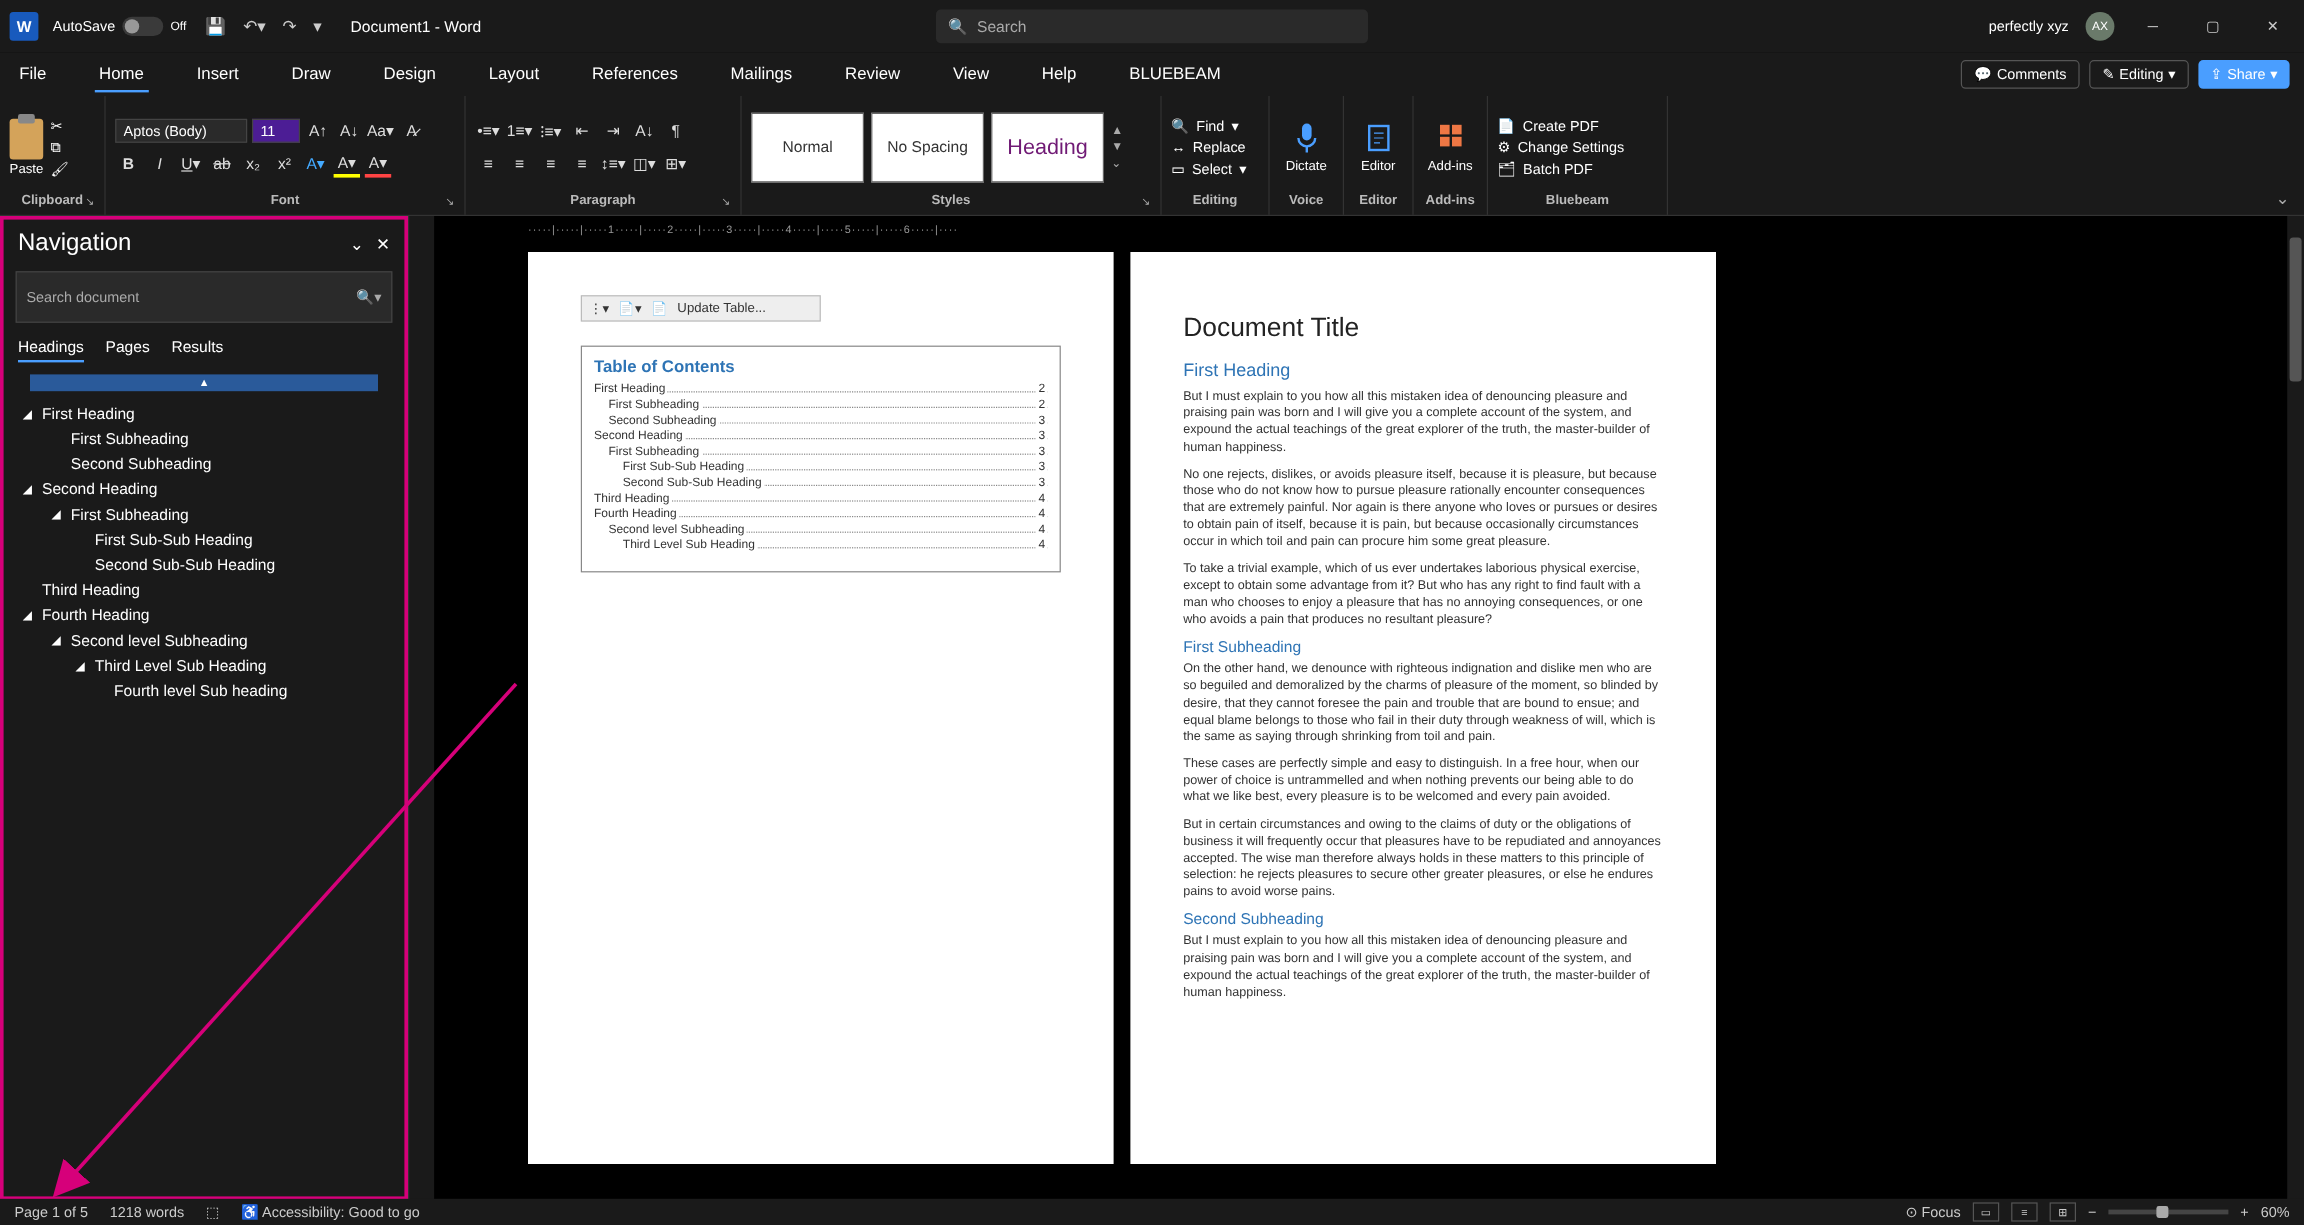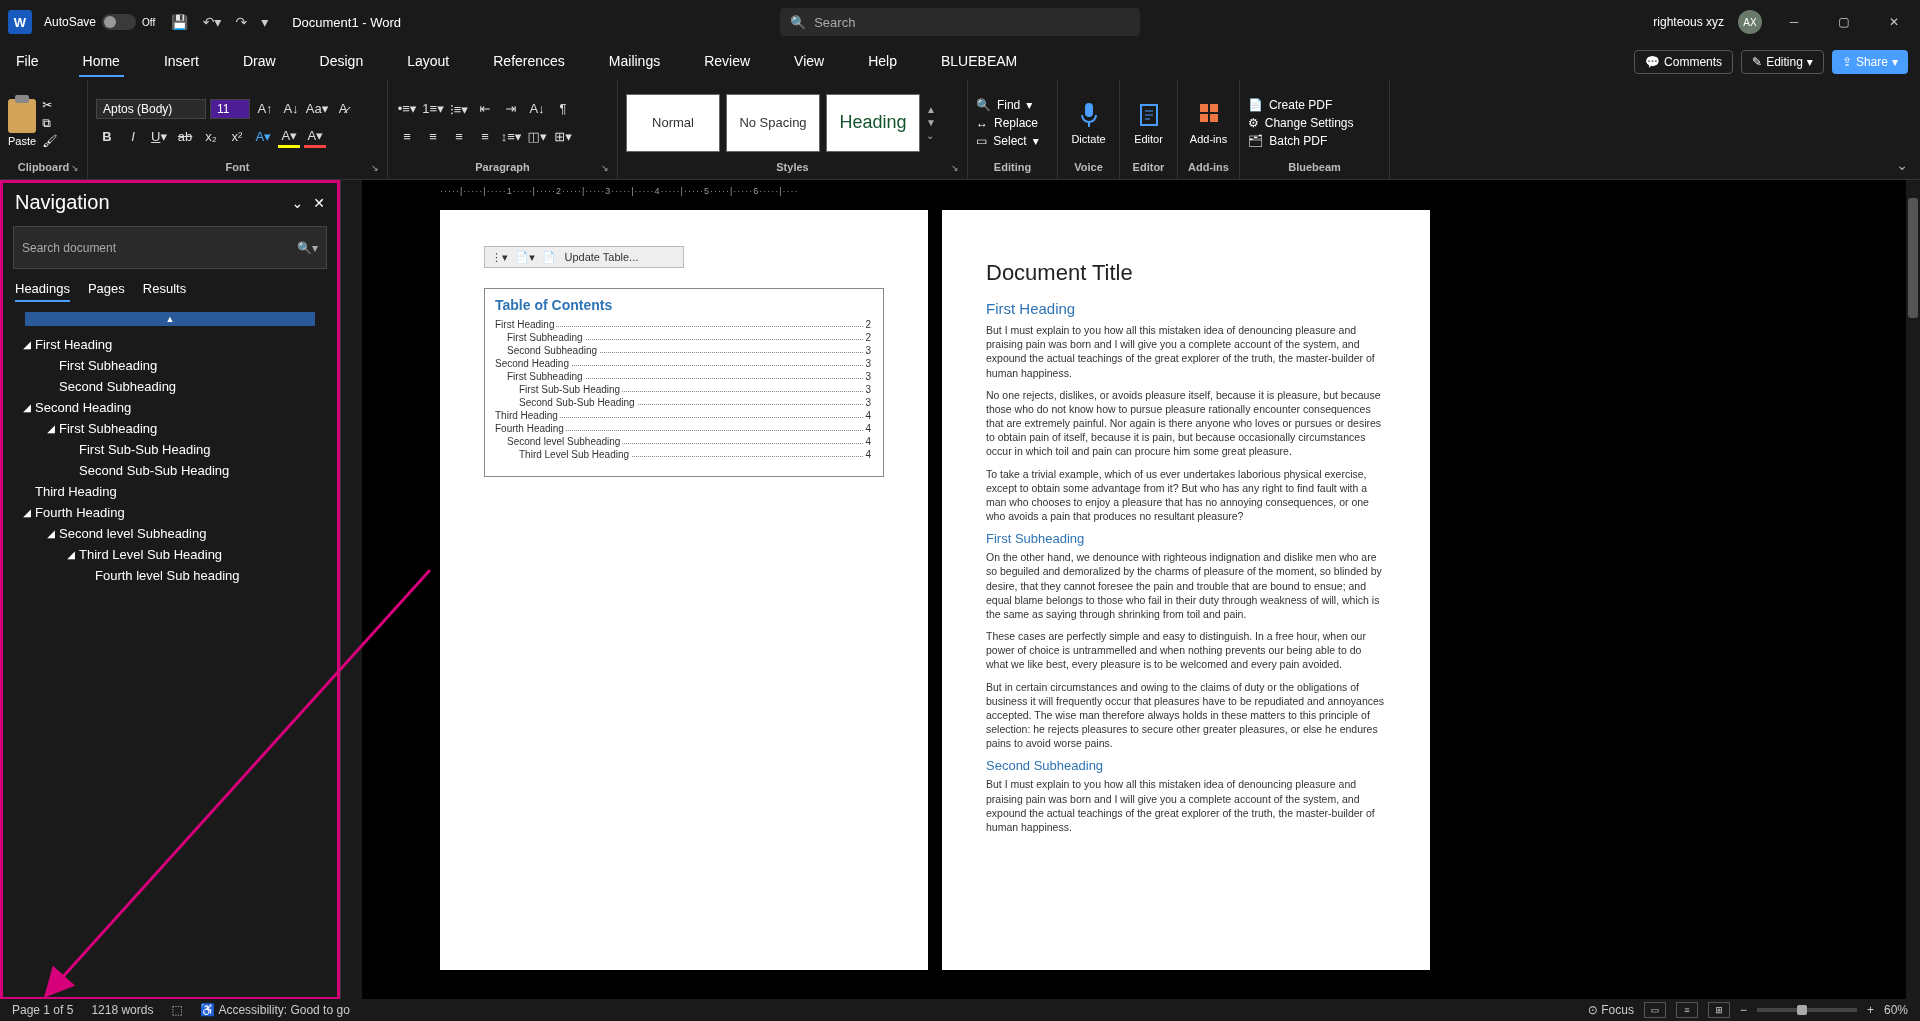--- a/index.html
+++ b/index.html
@@ -42,39 +42,39 @@
 .small-icons-col { display: flex; flex-direction: column; gap: 4px; font-size: 12px; }
 
 .font-select { background: #2a2a2a; border: 1px solid #444; color: #fff; padding: 2px 6px; font-size: 12px; width: 110px; }
 .size-select { background: #4c1d95; border: 1px solid #444; color: #fff; padding: 2px 6px; font-size: 12px; width: 40px; }
 .font-row { display: flex; gap: 4px; align-items: center; }
 .fmt-btn { width: 22px; height: 22px; display: flex; align-items: center; justify-content: center; font-size: 13px; color: #ddd; }
 .font-stack { display: flex; flex-direction: column; gap: 6px; }
 
 .style-gallery { display: flex; gap: 6px; align-items: center; }
 .style-card { width: 94px; height: 58px; background: #fff; color: #333; display: flex; align-items: center; justify-content: center; font-size: 13px; border: 1px solid #666; }
-.style-card.heading { color: #14532d; font-size: 18px; }
+.style-card.heading { color: #701a75; font-size: 18px; }
 .style-arrows { display: flex; flex-direction: column; gap: 2px; color: #aaa; font-size: 10px; }
 
 .editing-stack { display: flex; flex-direction: column; gap: 4px; font-size: 12px; }
 .editing-item { display: flex; align-items: center; gap: 6px; }
 
 .big-icon-btn { display: flex; flex-direction: column; align-items: center; gap: 4px; font-size: 11px; width: 56px; }
 .mic-icon { width: 24px; height: 28px; }
 
 .bluebeam-stack { display: flex; flex-direction: column; gap: 4px; font-size: 12px; }
 .bluebeam-item { display: flex; align-items: center; gap: 6px; }
 
 .ribbon-chevron { position: absolute; right: 12px; bottom: 6px; font-size: 14px; color: #aaa; }
 
 
 .main-area { display: flex; height: 820px; position: relative; }
 
 
-.nav-pane { width: 340px; background: #1a1a1a; border: 3px solid #d6007a; display: flex; flex-direction: column; padding: 0; text-align: right; }
+.nav-pane { width: 340px; background: #1a1a1a; border: 3px solid #d6007a; display: flex; flex-direction: column; padding: 0; }
 .nav-header { display: flex; align-items: center; justify-content: space-between; padding: 8px 12px; }
 .nav-title { font-size: 20px; }
 .nav-header-btns { display: flex; gap: 10px; font-size: 14px; }
 .nav-search { margin: 4px 10px 8px; height: 43px; background: #2a2a2a; border: 1px solid #444; display: flex; align-items: center; padding: 0 8px; justify-content: space-between; color: #aaa; font-size: 12px; }
 .nav-tabs { display: flex; gap: 18px; padding: 0 12px; font-size: 13px; }
 .nav-tab { padding: 4px 0; }
 .nav-tab.active { border-bottom: 2px solid #4a9eff; }
 .nav-collapse-bar { margin: 10px 22px 4px; height: 14px; background: #2a5a9a; display: flex; align-items: center; justify-content: center; font-size: 9px; }
 .nav-tree { padding: 4px 8px; font-size: 13px; overflow: auto; }
 .nav-item { padding: 3px 4px; display: flex; align-items: center; gap: 4px; }
@@ -136,21 +136,21 @@
     <span class="qat-item">↶▾</span>
     <span class="qat-item">↷</span>
     <span class="qat-item">▾</span>
   </div>
   <div class="doc-title">Document1 - Word</div>
   <div class="search-bar">
     <span>🔍</span>
     <span>Search</span>
   </div>
   <div class="title-right">
-    <span class="user-name">righteous xyz</span>
+    <span class="user-name">perfectly xyz</span>
     <div class="user-avatar">AX</div>
     <div class="win-btn">─</div>
     <div class="win-btn">▢</div>
     <div class="win-btn">✕</div>
   </div>
 </div>
 
 <div class="ribbon-tabs">
   <div id="ribbon-tabs-container" style="display:flex;gap:36px;">
       <div class="ribbon-tab">File</div>

